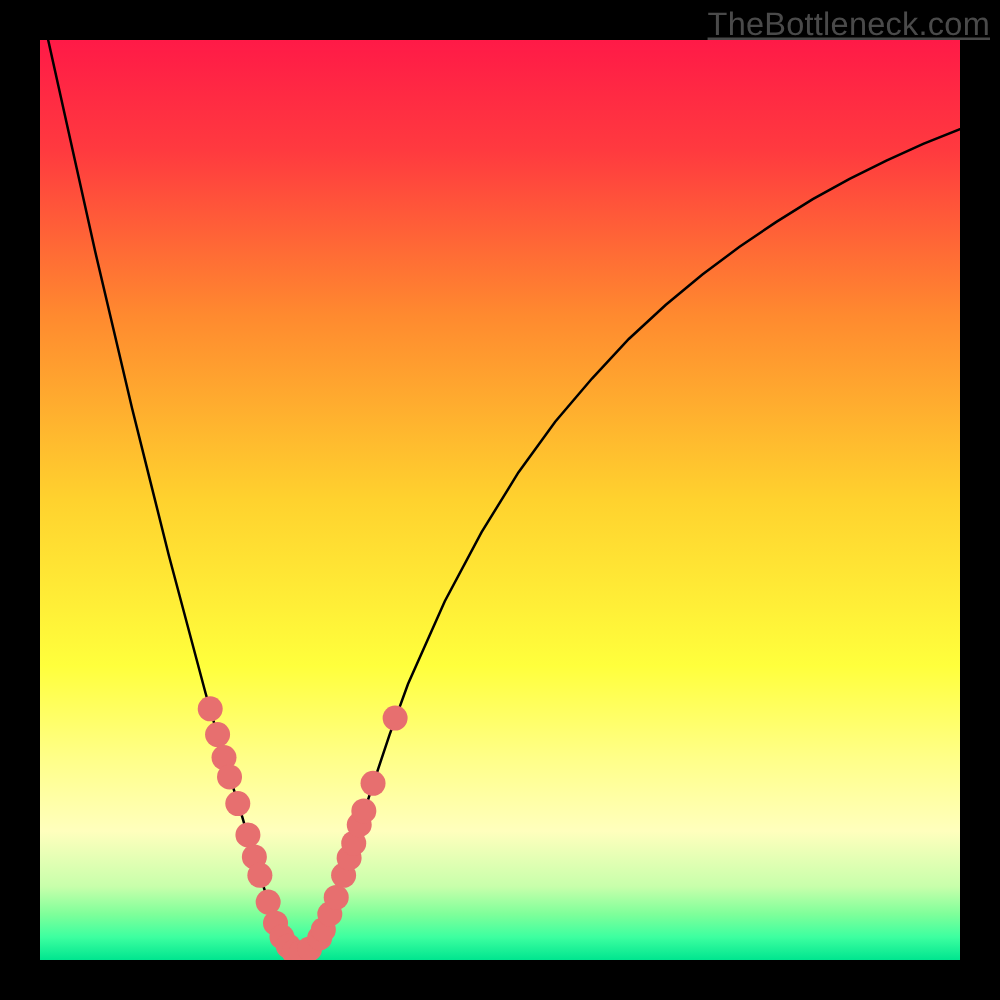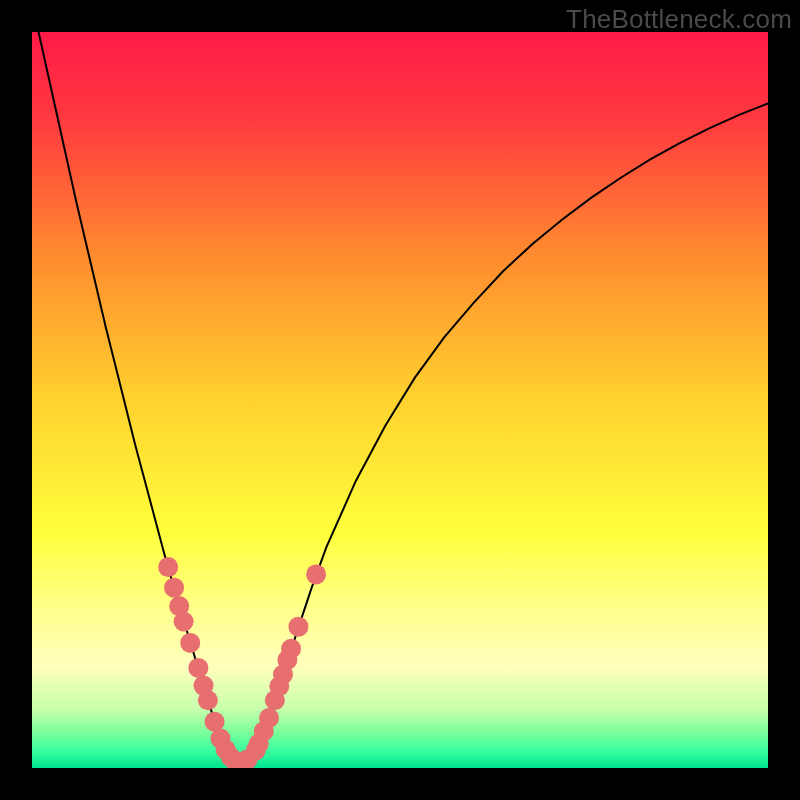--- a/index.html
+++ b/index.html
@@ -20,20 +20,21 @@
   }
   .watermark {
     position: absolute;
     top: 4px;
     right: 8px;
     color: #4a4a4a;
     font-size: 26px;
     font-weight: 400;
     letter-spacing: 0.2px;
     z-index: 10;
+    text-decoration: underline;
   }
   svg { display: block; }
 </style>
 </head>
 <body>
 
 <div class="frame">
   <div class="watermark">TheBottleneck.com</div>
   <svg id="chart-svg" width="800" height="800" viewBox="0 0 800 800">
       <defs>

